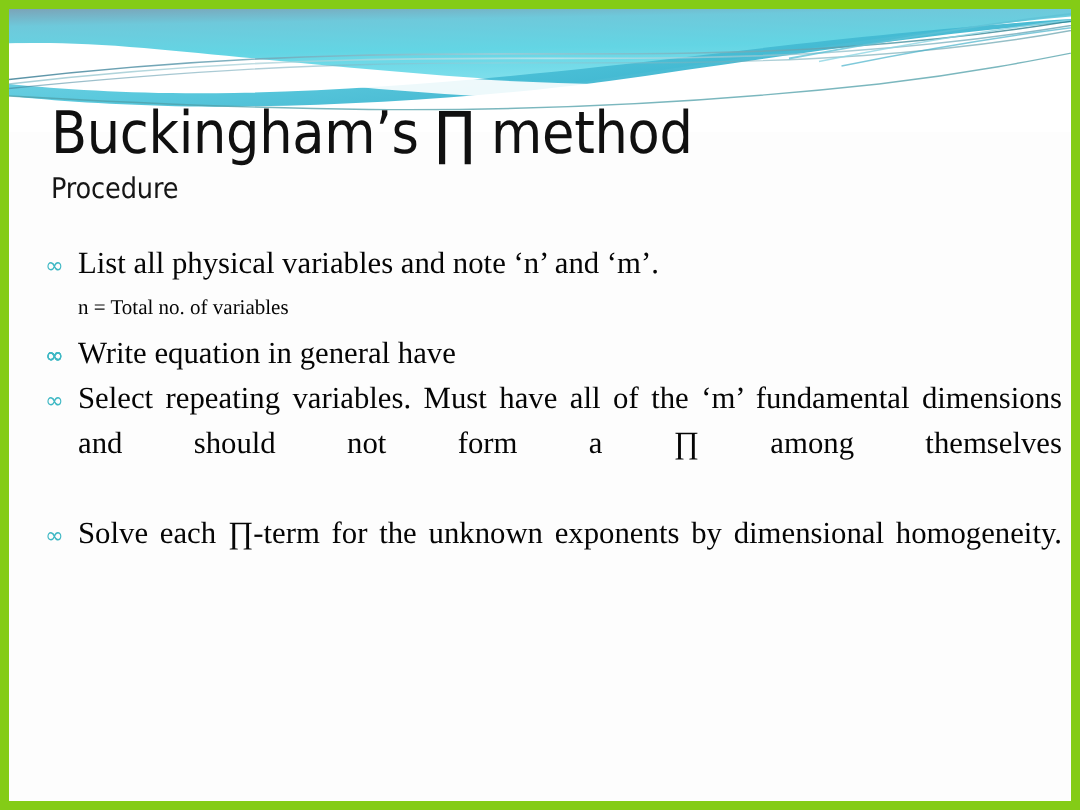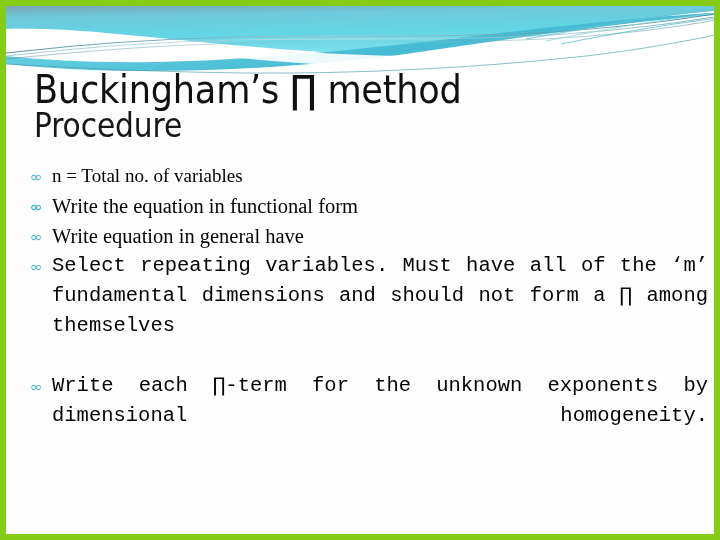--- a/index.html
+++ b/index.html
@@ -47,21 +47,21 @@
     font-family: "DejaVu Sans Condensed", "Liberation Sans Narrow", "Liberation Sans", sans-serif;
     font-size: 39px;
     line-height: 44px;
     font-weight: 400;
     color: #101010;
     letter-spacing: -0.2px;
     white-space: nowrap;
   }
   #slide-subtitle {
     font-family: "DejaVu Sans Condensed", "Liberation Sans Narrow", "Liberation Sans", sans-serif;
-    font-size: 33px;
+    font-size: 19px;
     line-height: 32px;
     font-weight: 400;
     color: #161616;
     letter-spacing: -0.1px;
     margin-top: -2px;
     white-space: nowrap;
   }
 
   
   #body-list {
@@ -73,38 +73,38 @@
   .li {
     position: relative;
     padding-left: 24px;
     margin: 0 0 0 0;
     font-family: "Liberation Serif", serif;
     font-size: 20.5px;
     line-height: 30px;
     color: #050505;
   }
   .li.justified { text-align: justify; }
-  .li.justified > .li-text { display: block; font-family: Liberation Mono, monospace; }
+  .li.justified > .li-text { display: block; }
   .li .bullet {
     position: absolute;
     left: 2px;
     top: 1px;
     width: 20px;
     color: #3fb8c4;
     font-size: 15px;
     line-height: 30px;
     font-family: "DejaVu Sans", sans-serif;
     text-align: left;
     user-select: none;
   }
   
   .subline {
     padding-left: 24px;
     font-family: "Liberation Serif", serif;
-    font-size: 19px;
+    font-size: 14px;
     line-height: 30px;
     color: #050505;
     white-space: nowrap;
   }
   
   .li.justified .li-text::after {
     content: "";
     display: inline-block;
     width: 100%;
   }
@@ -165,45 +165,45 @@
 
   <div id="title-block">
     <div id="slide-title">Buckingham’s ∏ method</div>
     <div id="slide-subtitle">Procedure</div>
   </div>
 
   <div id="body-list">
 
     <div class="li">
       <span class="bullet">∞</span>
+      <span class="li-text">List all physical variables and note ‘n’ and ‘m’.</span>
     </div>
 
     <div class="subline">
       <span>n = Total no. of variables</span>
     </div>
 
 
     <div class="li">
       <span class="bullet">∞</span>
     </div>
 
     <div class="li">
       <span class="bullet">∞</span>
-      <span class="li-text">Write the equation in functional form</span>
     </div>
 
     <div class="li">
       <span class="bullet">∞</span>
       <span class="li-text">Write equation in general have</span>
     </div>
 
     <div class="li justified">
       <span class="bullet">∞</span>
       <span class="li-text">Select repeating variables. Must have all of the ‘m’ fundamental dimensions and should not form a ∏ among themselves</span>
     </div>
 
     <div class="li justified">
       <span class="bullet">∞</span>
-      <span class="li-text">Write each ∏-term for the unknown exponents by dimensional homogeneity.</span>
+      <span class="li-text">Solve each ∏-term for the unknown exponents by dimensional homogeneity.</span>
     </div>
 
   </div>
 </div>
 
 </body></html>

